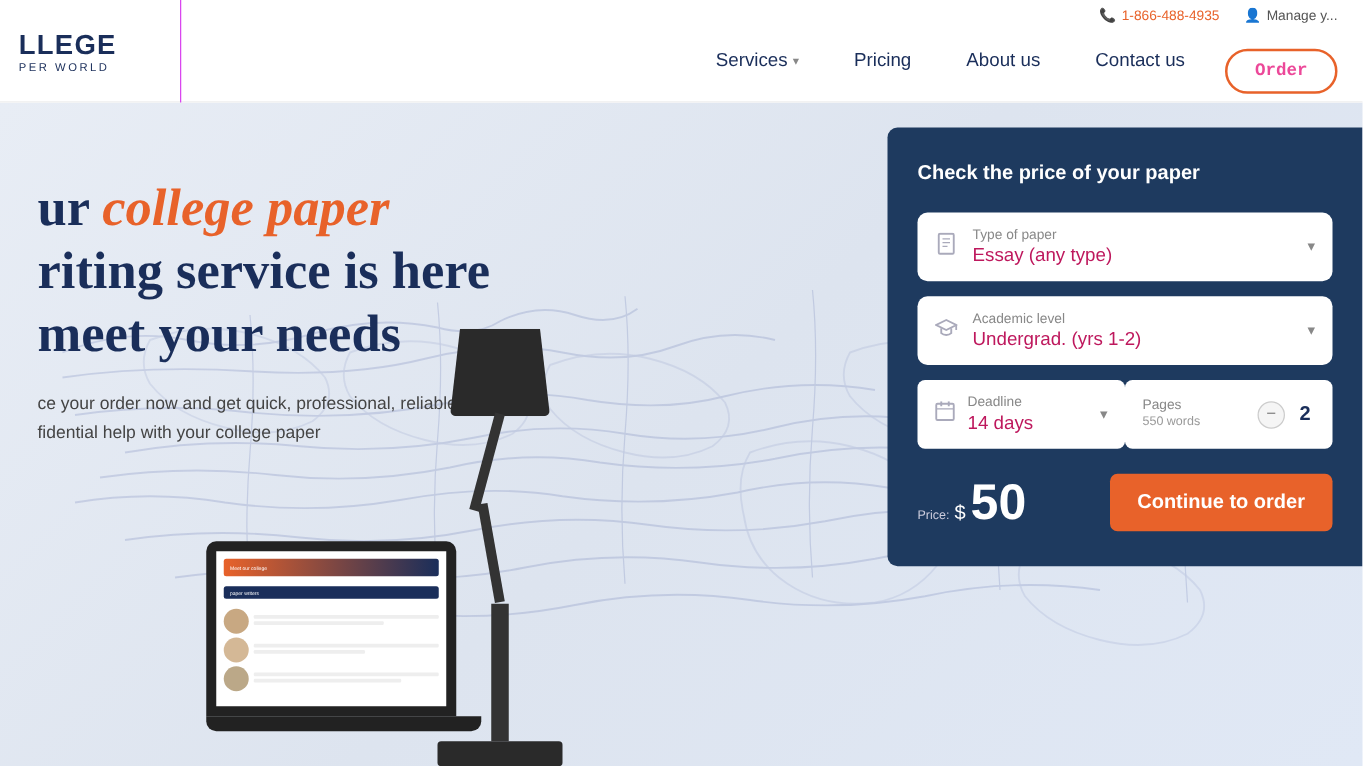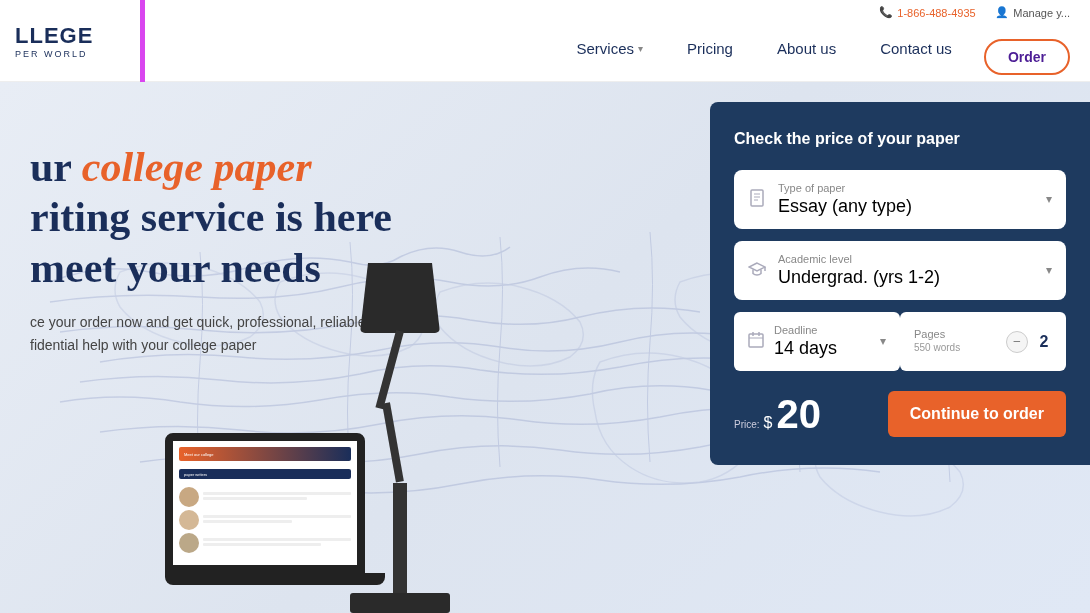--- a/index.html
+++ b/index.html
@@ -16,21 +16,21 @@
       justify-content: space-between;
       padding: 0 20px 0 0;
       z-index: 10;
       border-bottom: 1px solid #eee;
     }
     .logo-area {
       display: flex;
       align-items: center;
       width: 145px;
       height: 82px;
-      border-right: 5px solid #d946ef;
+      border-right: 1px solid #d946ef;
       padding-left: 15px;
     }
     .logo-text {
       display: flex;
       flex-direction: column;
     }
     .logo-top {
       font-size: 22px;
       font-weight: 700;
       color: #1a2e5a;
@@ -89,26 +89,26 @@
       align-items: center;
       gap: 4px;
       font-weight: 500;
     }
     .nav-chevron {
       font-size: 10px;
       color: #888;
     }
     .order-btn {
       border: 2px solid #e8622a;
-      color: #4c1d95;
+      color: #ec4899;
       background: transparent;
       padding: 8px 22px;
       border-radius: 25px;
       font-size: 14px;
-      font-family: Liberation Sans, sans-serif;
+      font-family: Liberation Mono, monospace;
       font-weight: 600;
       cursor: pointer;
       margin-left: 10px;
       margin-top: 16px;
     }
 
     
     .hero {
       position: absolute;
       top: 82px;
@@ -303,22 +303,22 @@
     .calc-field-content {
       flex: 1;
     }
     .calc-field-label {
       font-size: 11px;
       color: #888;
       font-family: sans-serif;
       margin-bottom: 2px;
     }
     .calc-field-value {
-      font-size: 18px;
-      color: #000000;
+      font-size: 15px;
+      color: #be185d;
       font-family: sans-serif;
       font-weight: 500;
     }
     .calc-row {
       display: flex;
       margin-bottom: 20px;
     }
     .calc-field-half {
       background: #fff;
       border-radius: 6px;
@@ -601,18 +601,18 @@
           <div class="stepper-btn">−</div>
           <span class="stepper-val">2</span>
         </div>
       </div>
     </div>
 
     <div class="calc-footer">
       <div class="price-display">
         <span class="price-label">Price:</span>
         <span class="price-dollar">$</span>
-        <span class="price-amount">20</span>
+        <span class="price-amount">50</span>
       </div>
       <button class="continue-btn">Continue to order</button>
     </div>
   </div>
 </div>
 
 </body></html>

